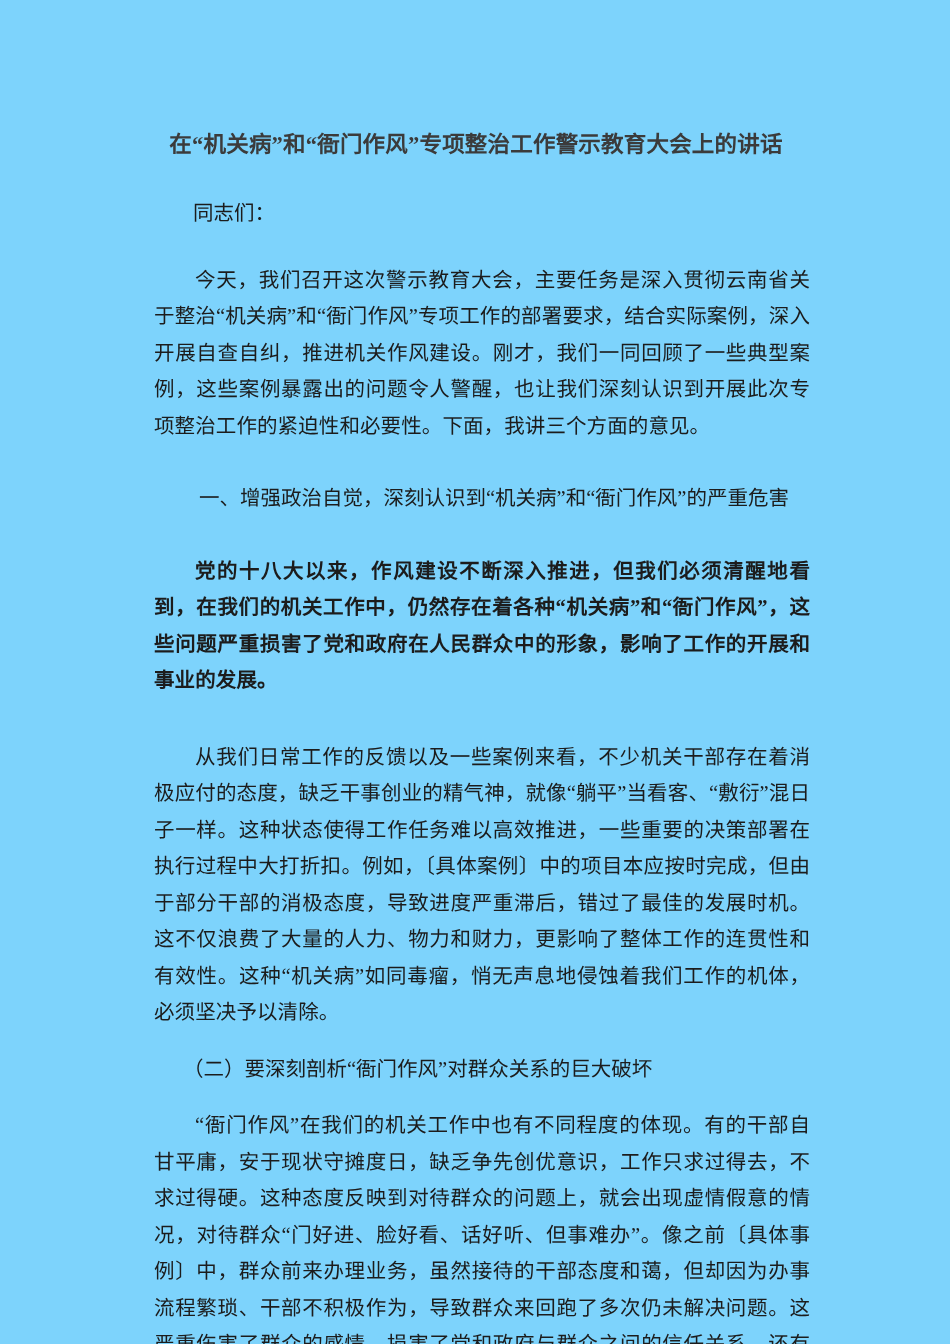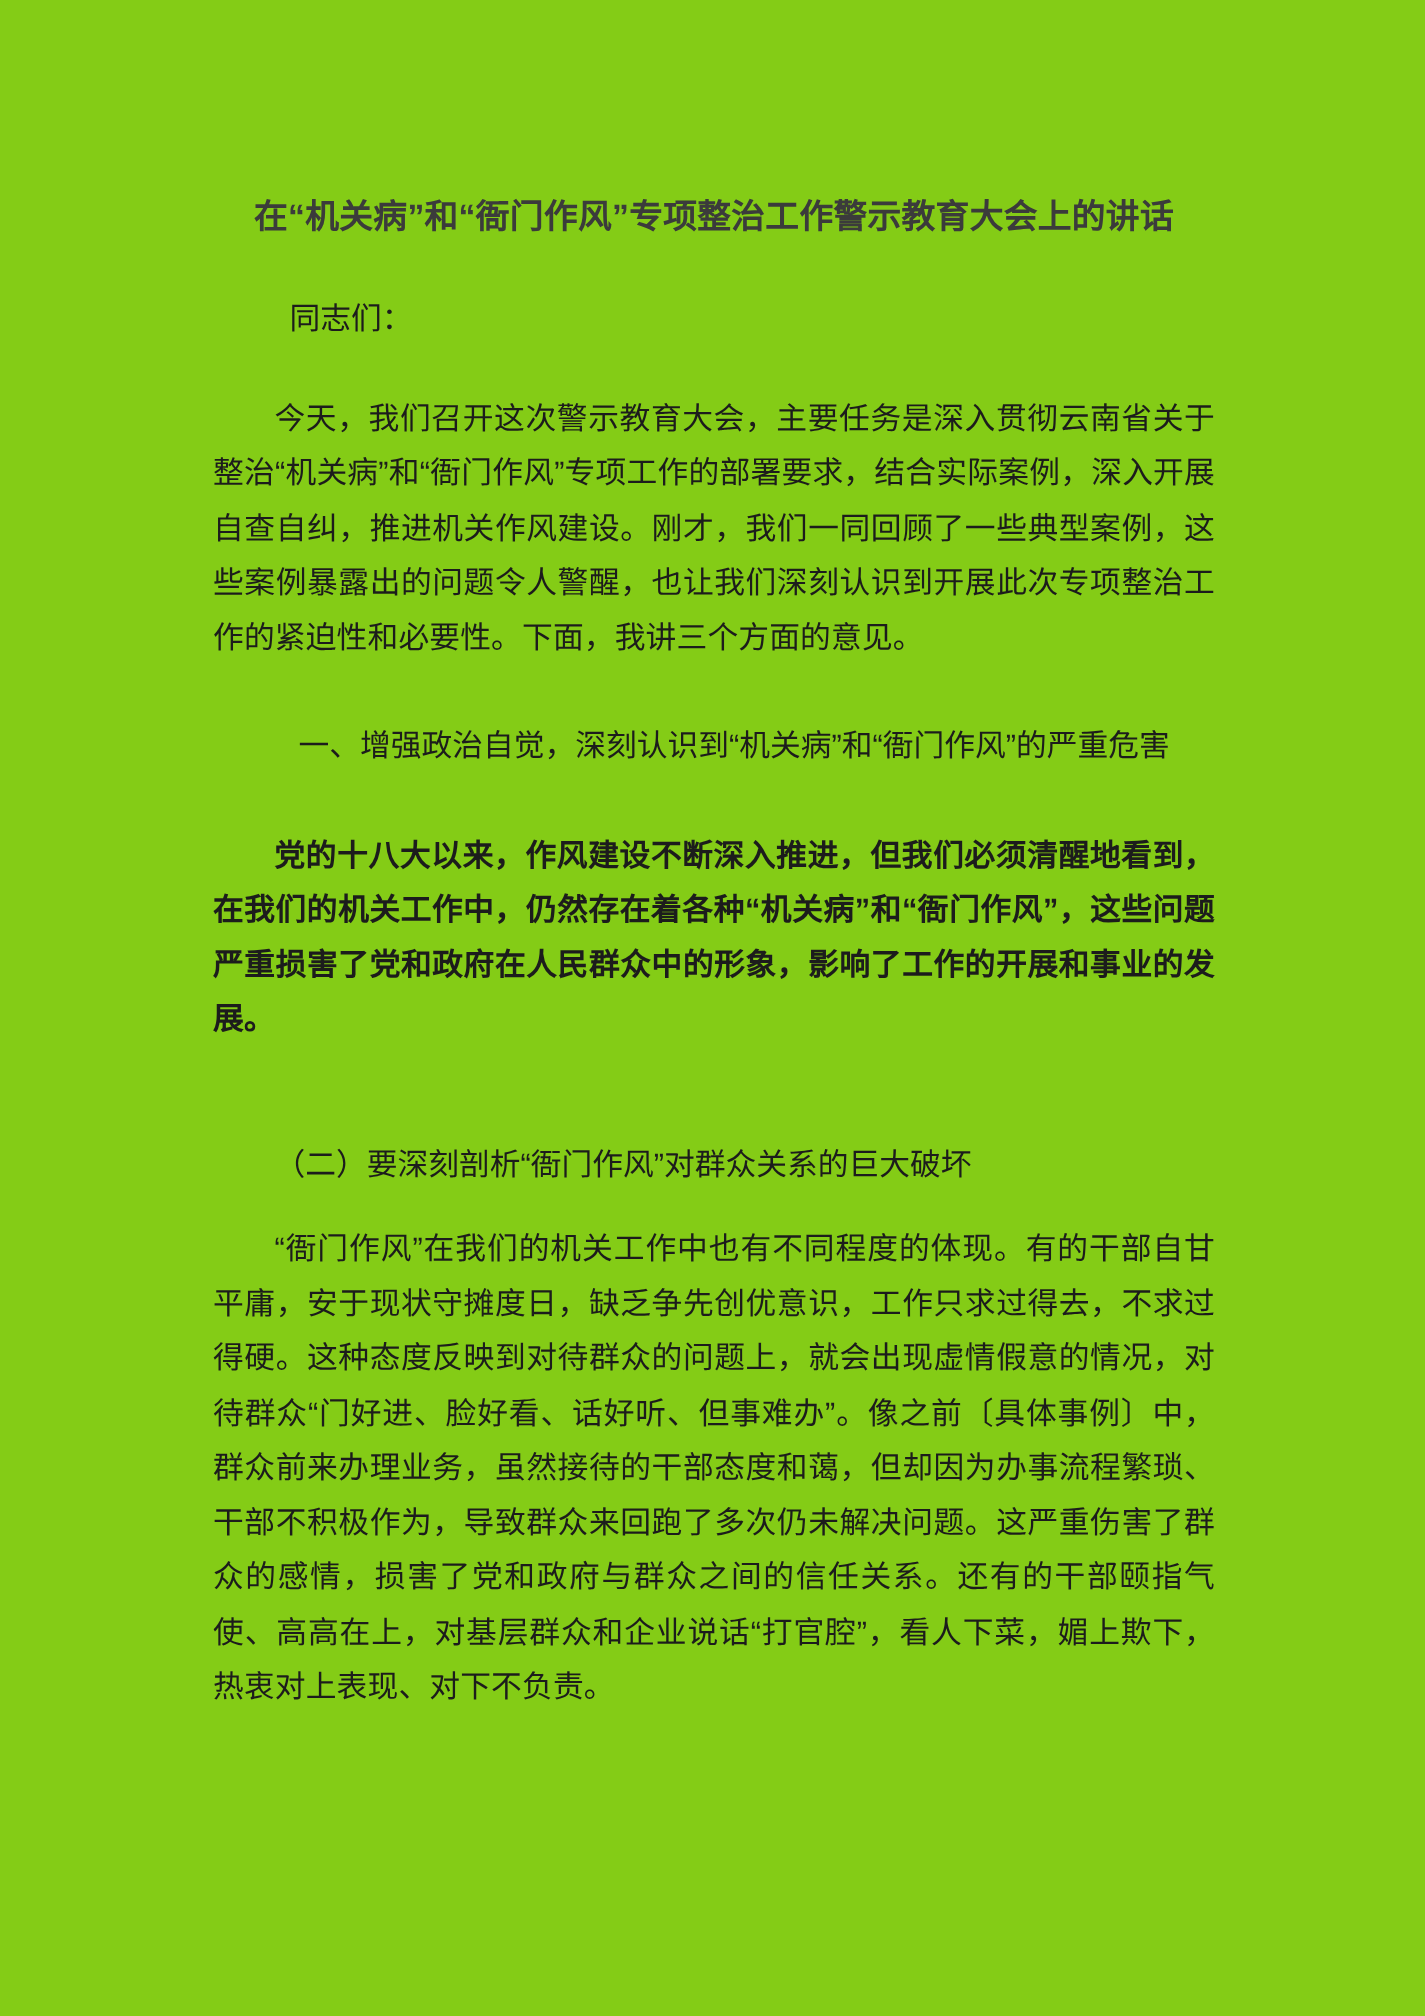--- a/index.html
+++ b/index.html
@@ -13,23 +13,24 @@
     width: 950px;
     height: 1344px;
     font-family: "Liberation Sans", "DejaVu Sans", sans-serif;
     overflow: hidden;
   }
 
   .page {
     position: relative;
     width: 950px;
     height: 1344px;
-    background: #84cc16;
+    background: #7dd3fc;
     box-sizing: border-box;
     padding: 0;
+    font-family: Liberation Serif, serif;
   }
 
   .doc-body {
     position: absolute;
     left: 142px;
     top: 0;
     width: 668px;
   }
 
   .doc-title {
@@ -52,20 +53,21 @@
     margin: 0;
     text-align: justify;
     text-justify: inter-ideograph;
     word-break: break-all;
     letter-spacing: 0.1px;
   }
 
   
   .indent2 {
     text-indent: 41px;
+    margin-left: 12px;
   }
 
   .salutation {
     font-size: 20.5px;
     color: #1c1c1c;
     line-height: 36.5px;
     margin: 10px;
     text-indent: 41px;
   }
 
@@ -117,20 +119,21 @@
 
     <div class="gap-md"></div>
 
     <p class="para indent2 strongish">党的十八大以来，作风建设不断深入推进，但我们必须清醒地看到，在我们的机关工作中，仍然存在着各种“机关病”和“衙门作风”，这些问题严重损害了党和政府在人民群众中的形象，影响了工作的开展和事业的发展。</p>
 
     <div class="gap-md"></div>
 
 
     <div class="gap-md"></div>
 
+    <p class="para indent2">从我们日常工作的反馈以及一些案例来看，不少机关干部存在着消极应付的态度，缺乏干事创业的精气神，就像“躺平”当看客、“敷衍”混日子一样。这种状态使得工作任务难以高效推进，一些重要的决策部署在执行过程中大打折扣。例如，〔具体案例〕中的项目本应按时完成，但由于部分干部的消极态度，导致进度严重滞后，错过了最佳的发展时机。这不仅浪费了大量的人力、物力和财力，更影响了整体工作的连贯性和有效性。这种“机关病”如同毒瘤，悄无声息地侵蚀着我们工作的机体，必须坚决予以清除。</p>
 
     <div class="gap-md"></div>
 
     <p class="heading-2">（二）要深刻剖析“衙门作风”对群众关系的巨大破坏</p>
 
     <div class="gap-md"></div>
 
     <p class="para indent2">“衙门作风”在我们的机关工作中也有不同程度的体现。有的干部自甘平庸，安于现状守摊度日，缺乏争先创优意识，工作只求过得去，不求过得硬。这种态度反映到对待群众的问题上，就会出现虚情假意的情况，对待群众“门好进、脸好看、话好听、但事难办”。像之前〔具体事例〕中，群众前来办理业务，虽然接待的干部态度和蔼，但却因为办事流程繁琐、干部不积极作为，导致群众来回跑了多次仍未解决问题。这严重伤害了群众的感情，损害了党和政府与群众之间的信任关系。还有的干部颐指气使、高高在上，对基层群众和企业说话“打官腔”，看人下菜，媚上欺下，热衷对上表现、对下不负责。</p>
 
   </div>

